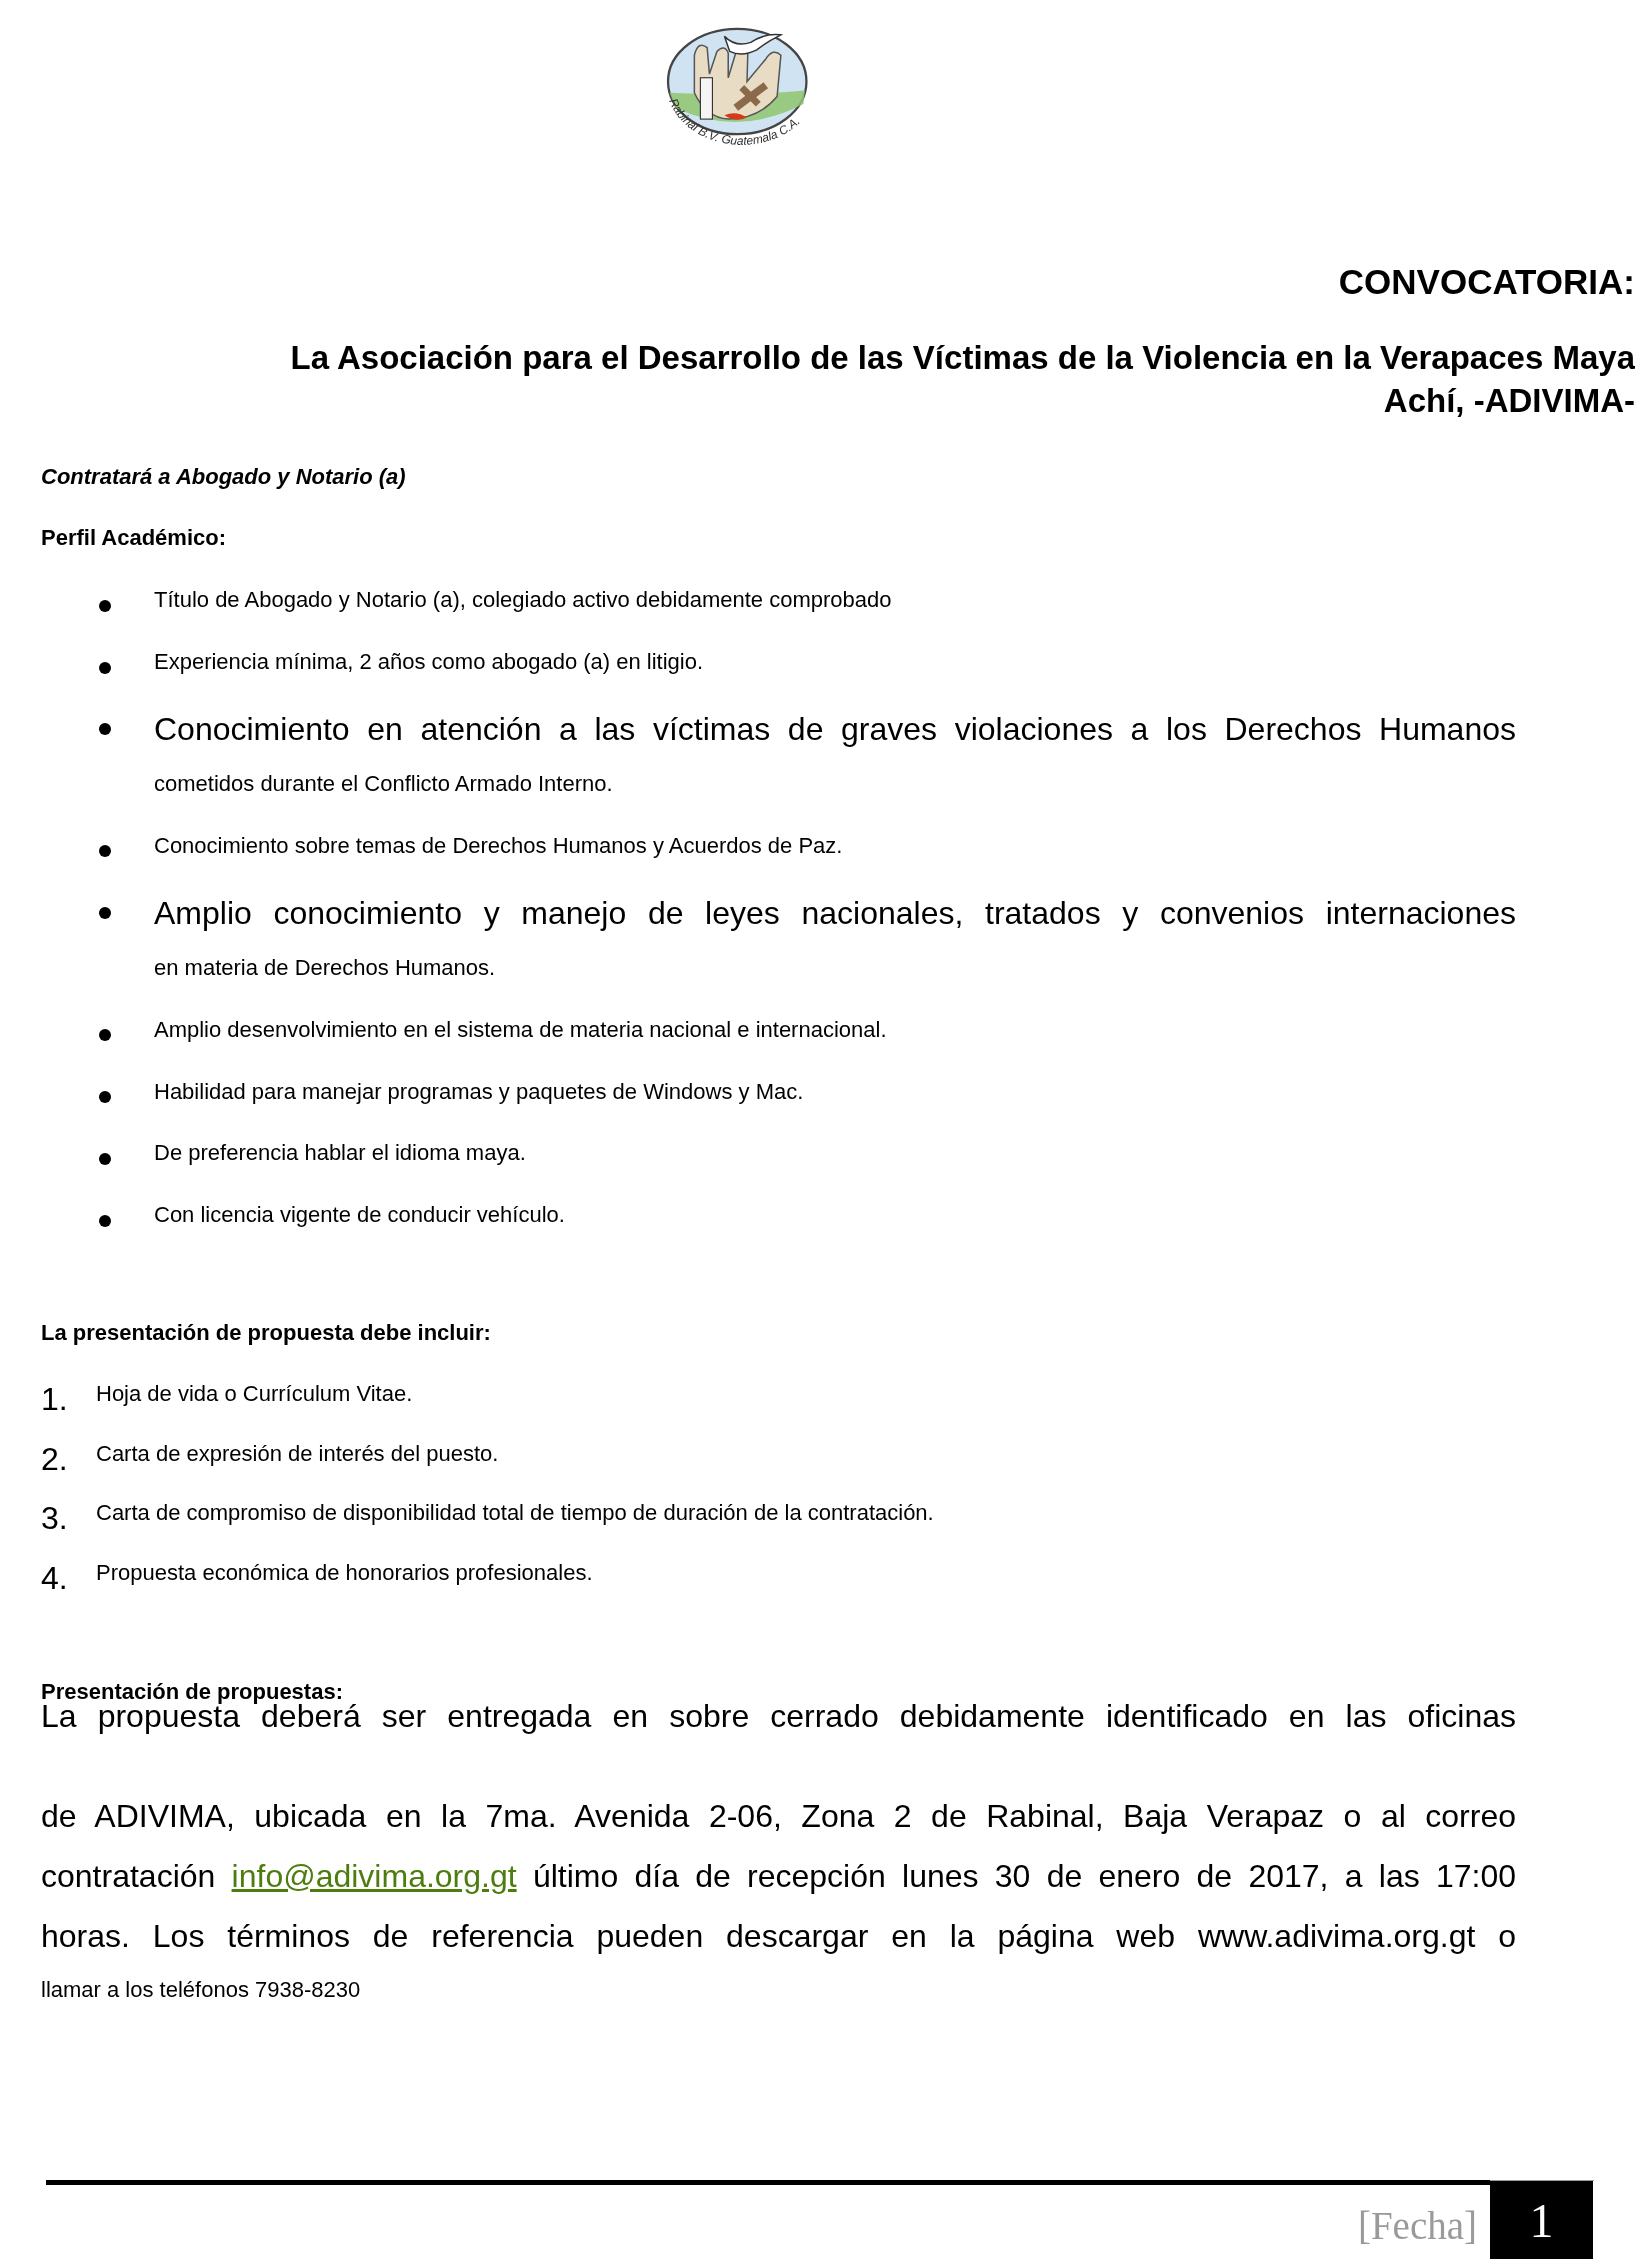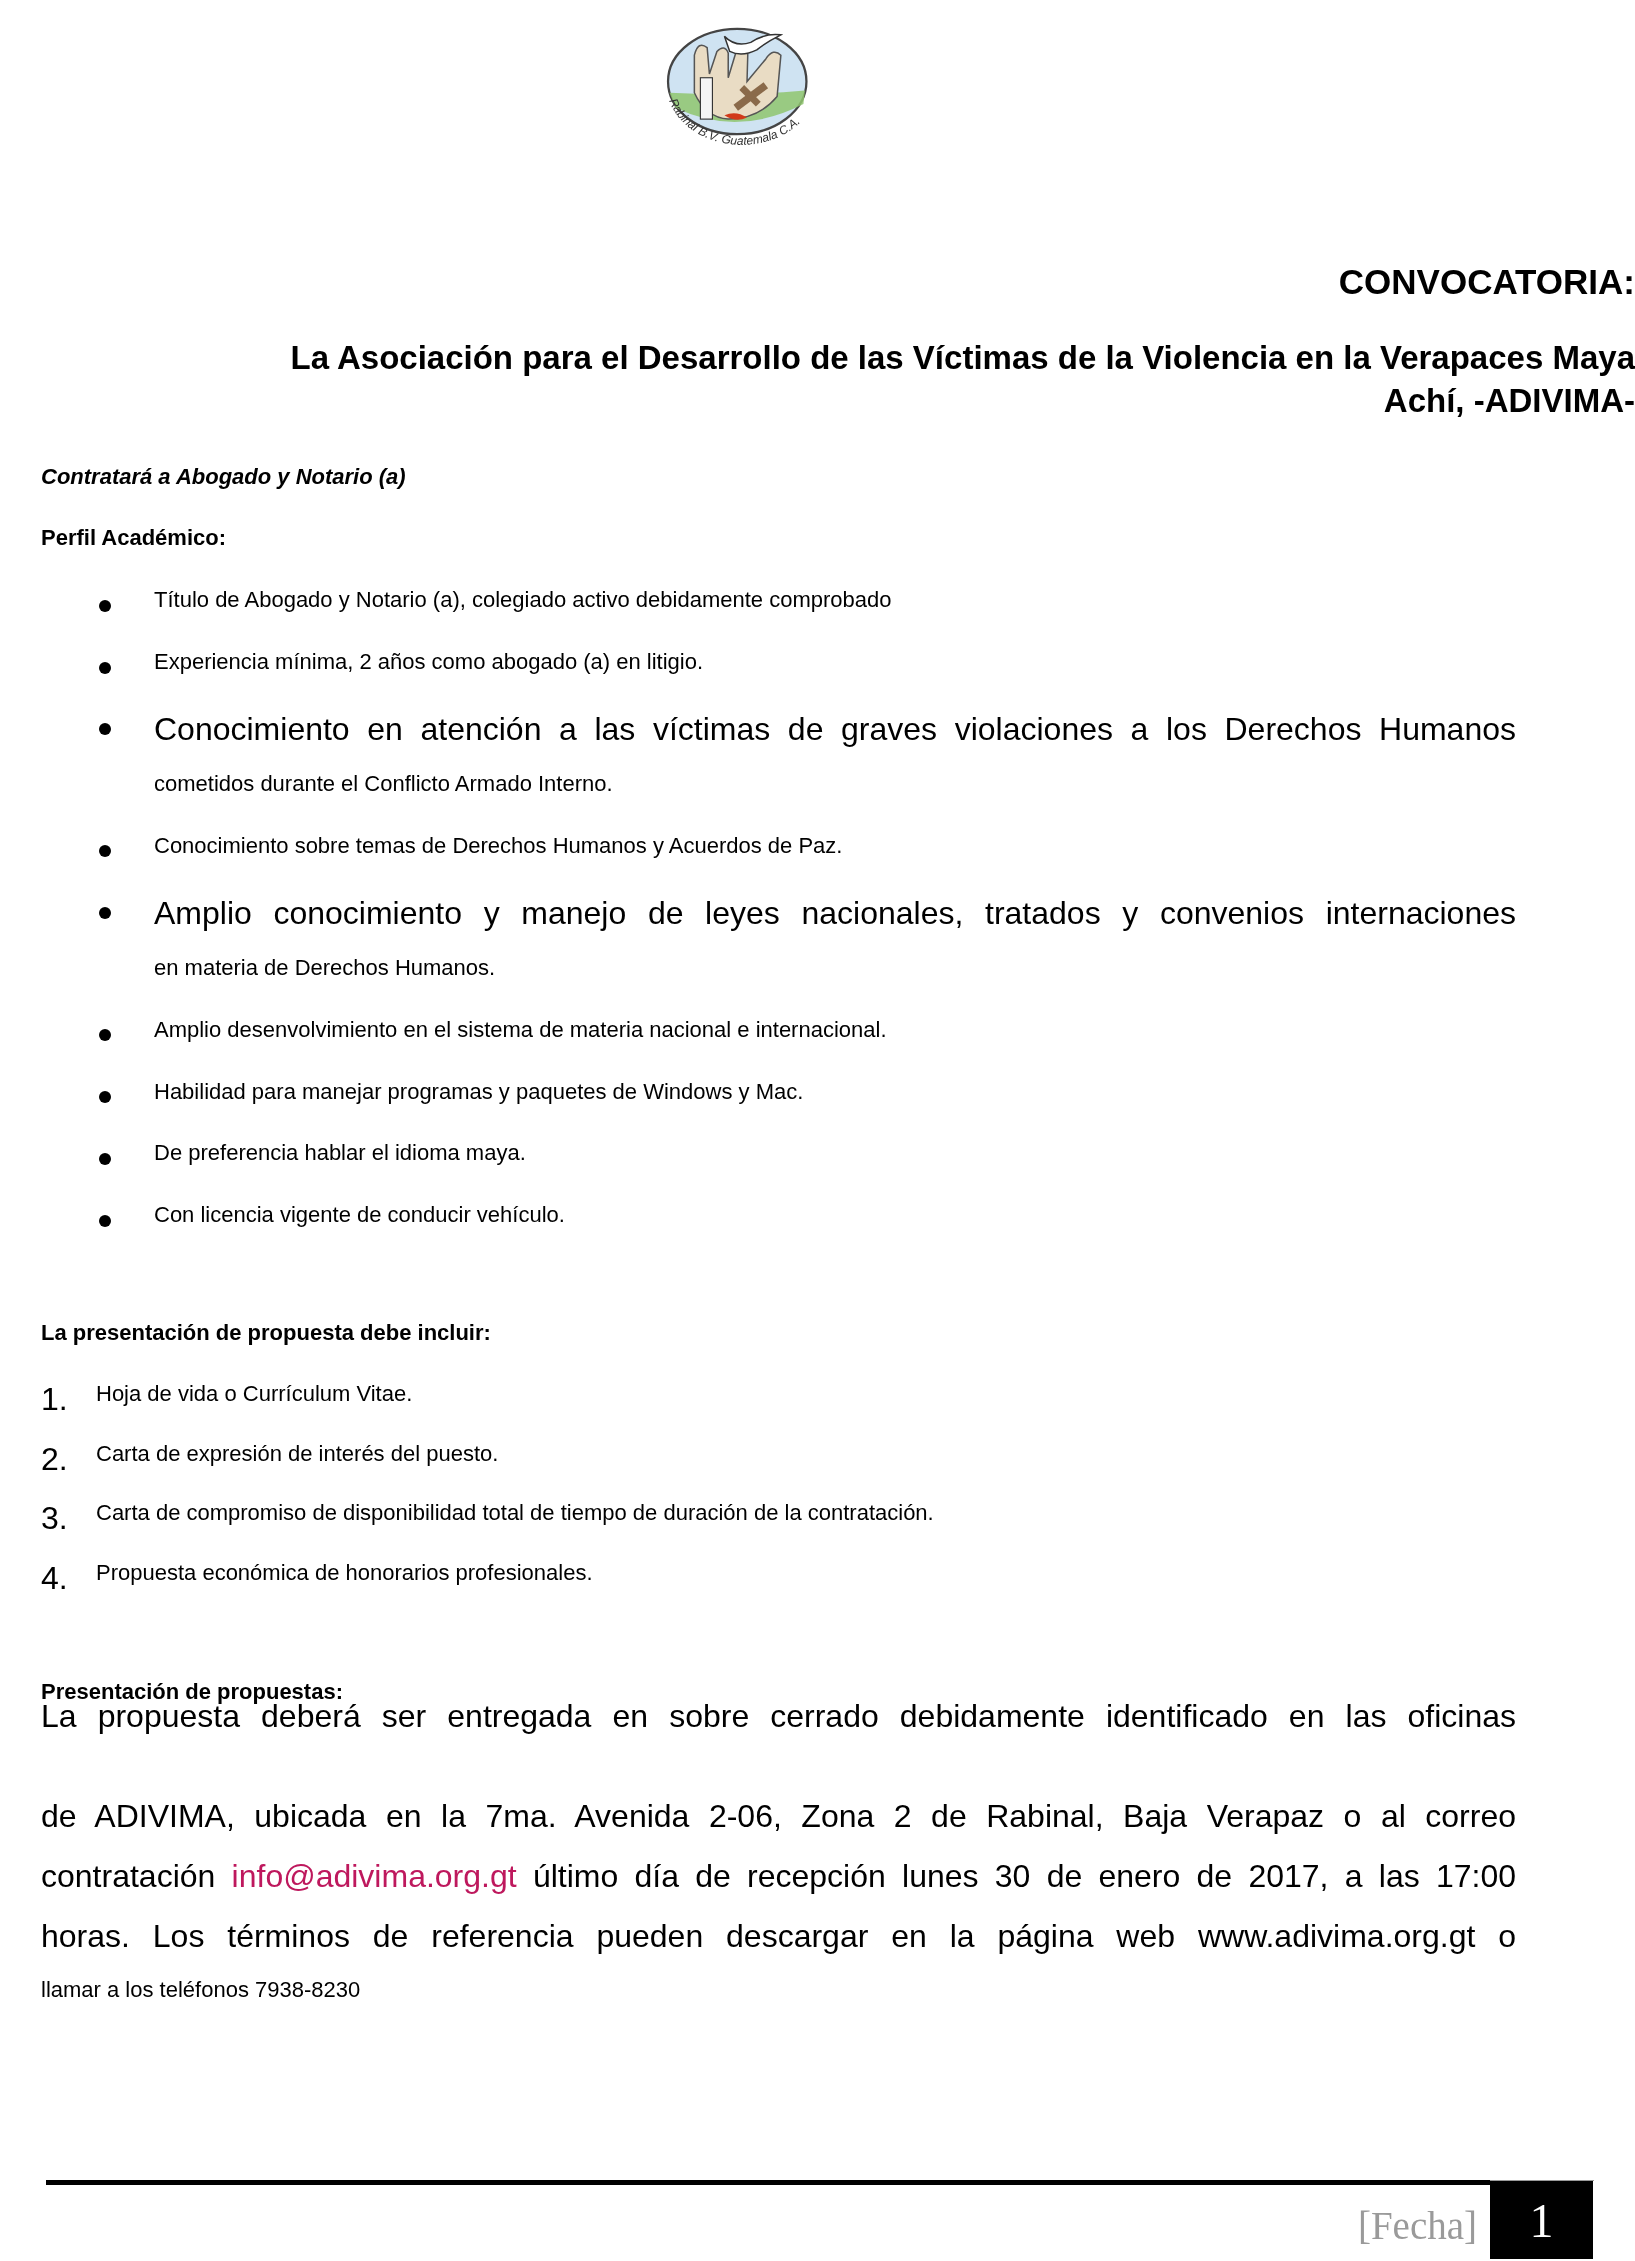--- a/index.html
+++ b/index.html
@@ -8,21 +8,21 @@
   .line { position: absolute; white-space: nowrap; font-size: 22px; line-height: 1; }
   .bold { font-weight: bold; }
   .italic { font-style: italic; }
   .center { left: 0; width: 1635px; text-align: right; }
   .justify-line { position: absolute; left: 41px; width: 1475px; font-size: 32px; line-height: 1;
                   text-align: justify; text-align-last: justify; white-space: normal; height: 38px; overflow: hidden; }
   .justify-line-b { position: absolute; left: 154px; width: 1362px; font-size: 32px; line-height: 1;
                   text-align: justify; text-align-last: justify; white-space: normal; height: 38px; overflow: hidden; }
   .bullet-dot { position: absolute; width: 12px; height: 12px; border-radius: 50%; background: #000; }
   .num { position: absolute; font-size: 32px; line-height: 1; }
-  a.link { color: #be185d; }
+  a.link { color: #4d7c0f; text-decoration: underline; }
   .logo { position: absolute; left: 653px; top: 6px; width: 173px; height: 151px; }
   .footer-rule { position: absolute; left: 46px; top: 2180px; width: 1444px; height: 5.3px; background: #000; }
   .footer-rule-top { position: absolute; left: 46px; top: 2180px; width: 1548px; height: 0.8px; background: #9a9a9a; }
   .page-box { position: absolute; left: 1490px; top: 2181px; width: 103px; height: 78px; background: #000; }
   .page-num { position: absolute; left: 1490px; top: 2197px; width: 103px; text-align: center;
               color: #ffffff; font-family: "Liberation Serif", serif; font-size: 48px; line-height: 1; }
   .fecha { position: absolute; right: 1635px; top: 2206px; font-family: "Liberation Serif", serif;
            font-size: 39px; line-height: 1; color: #9a9a9a; }
 </style>
 </head>

